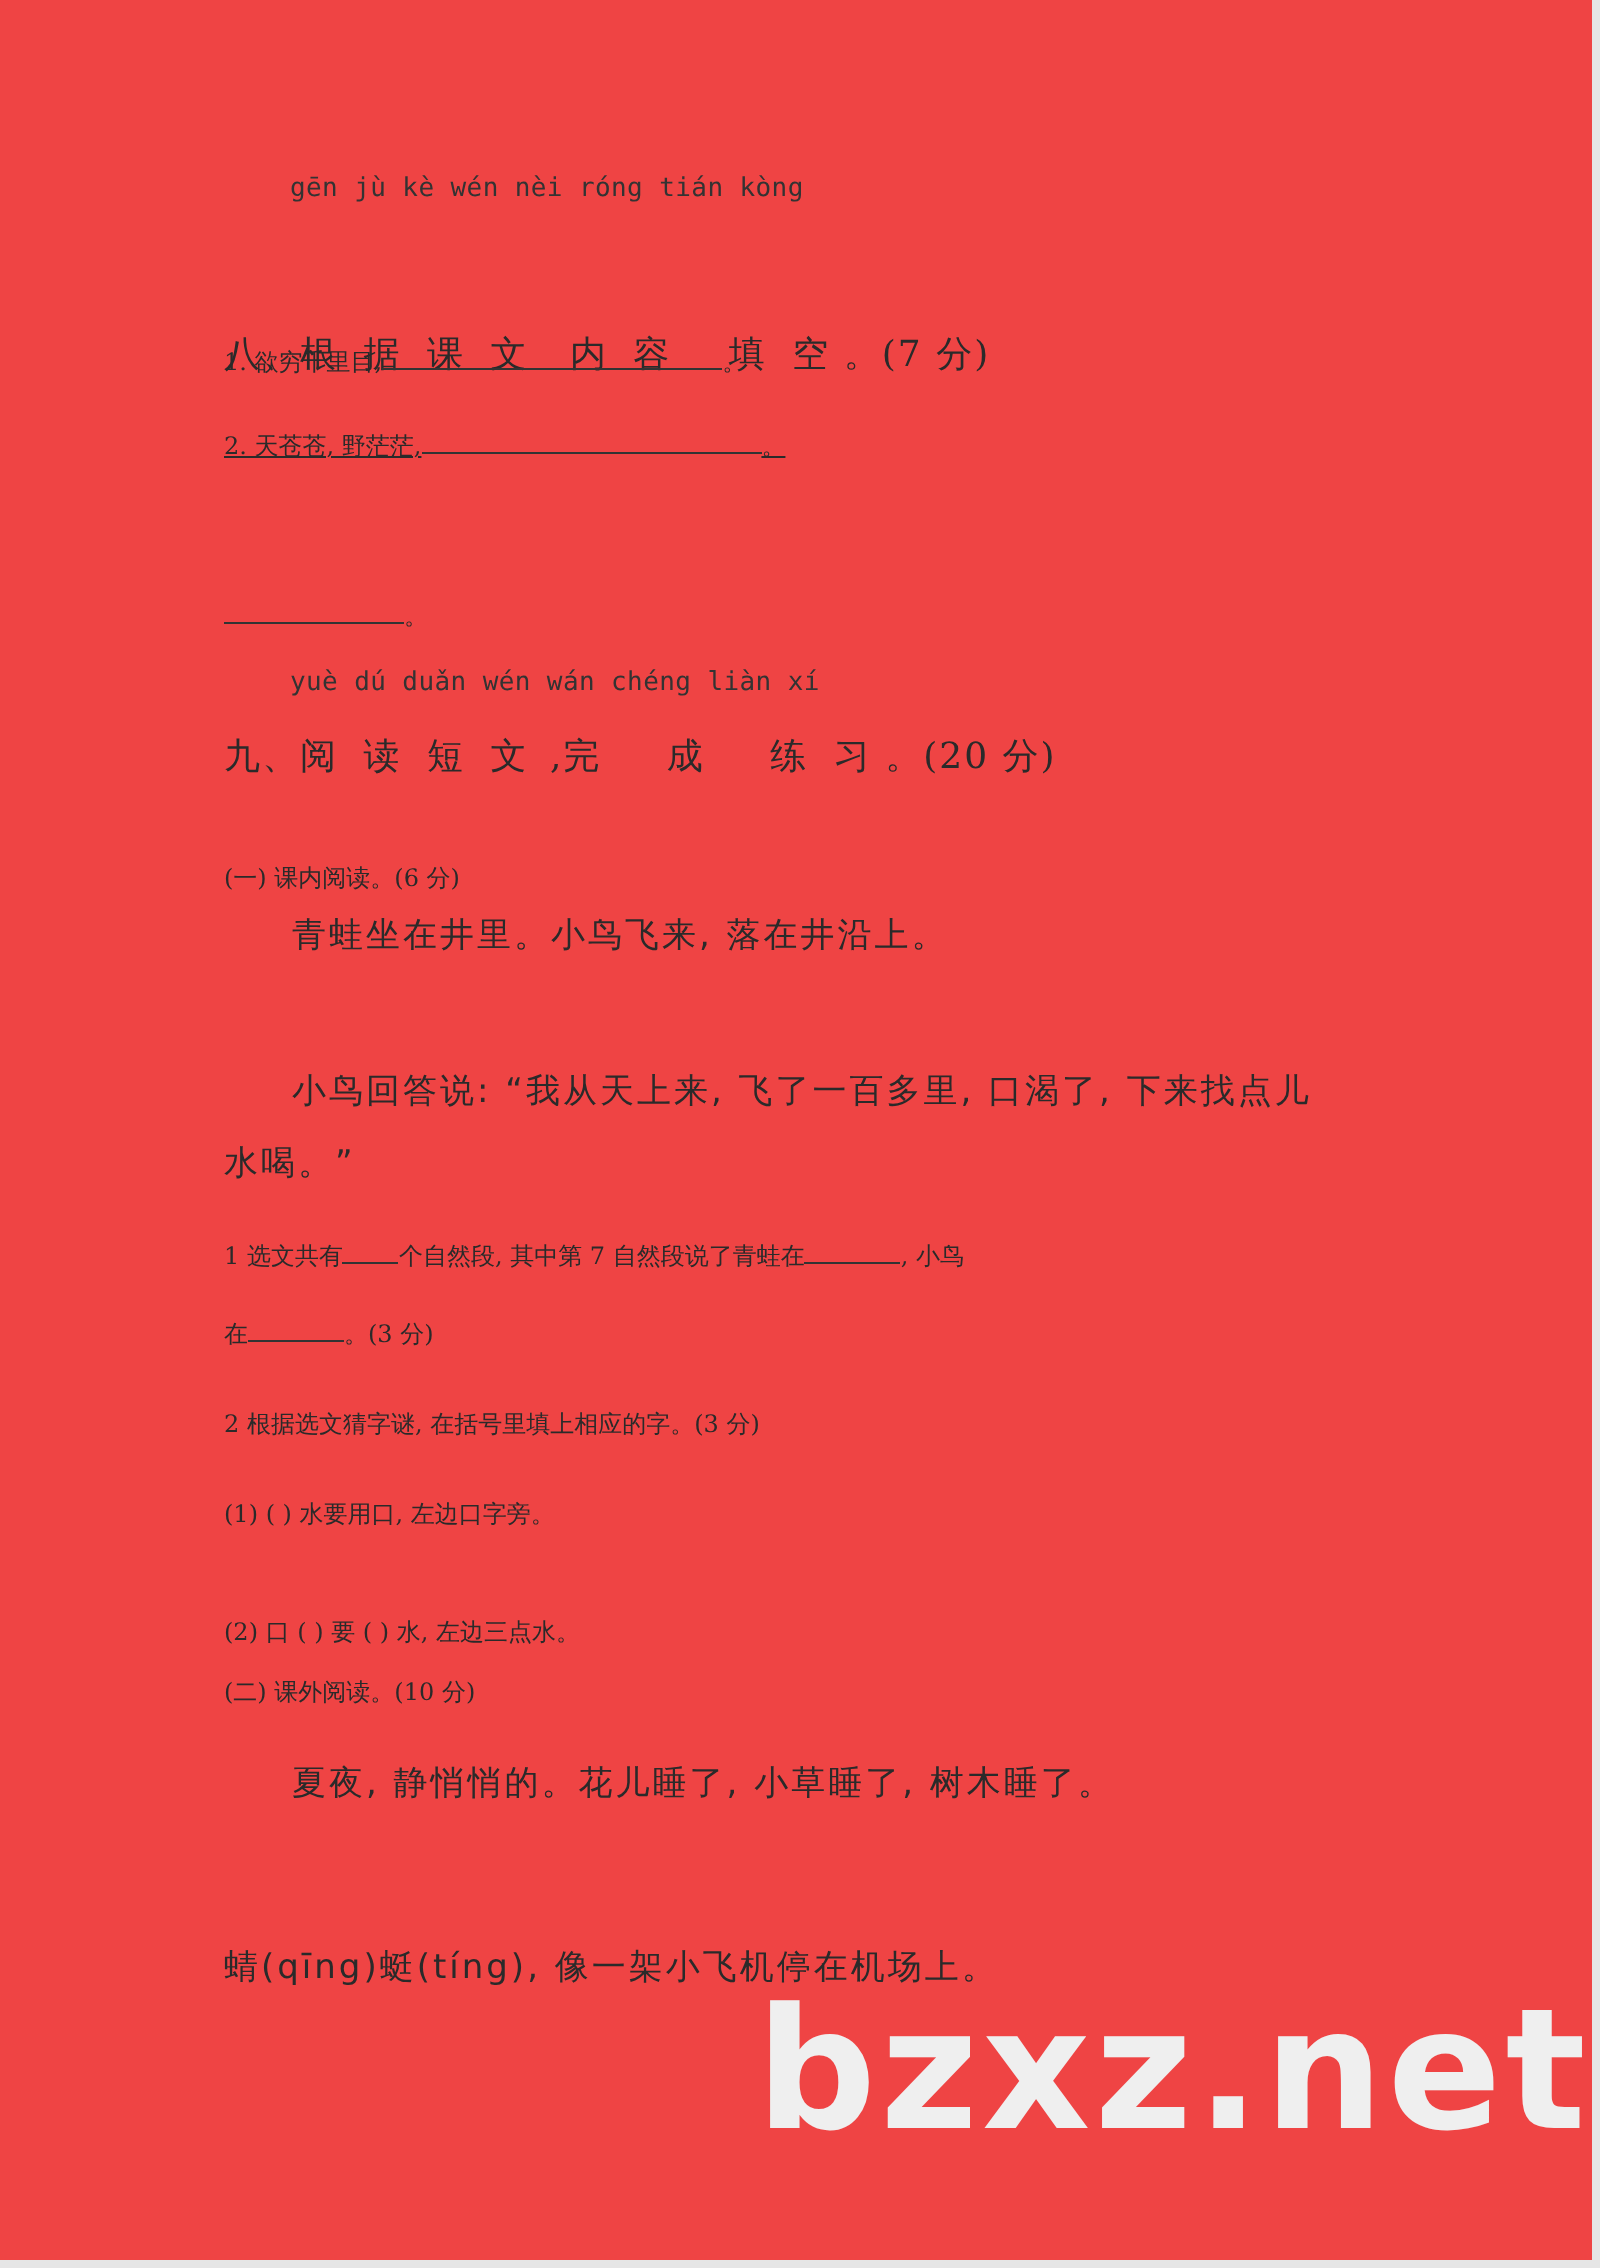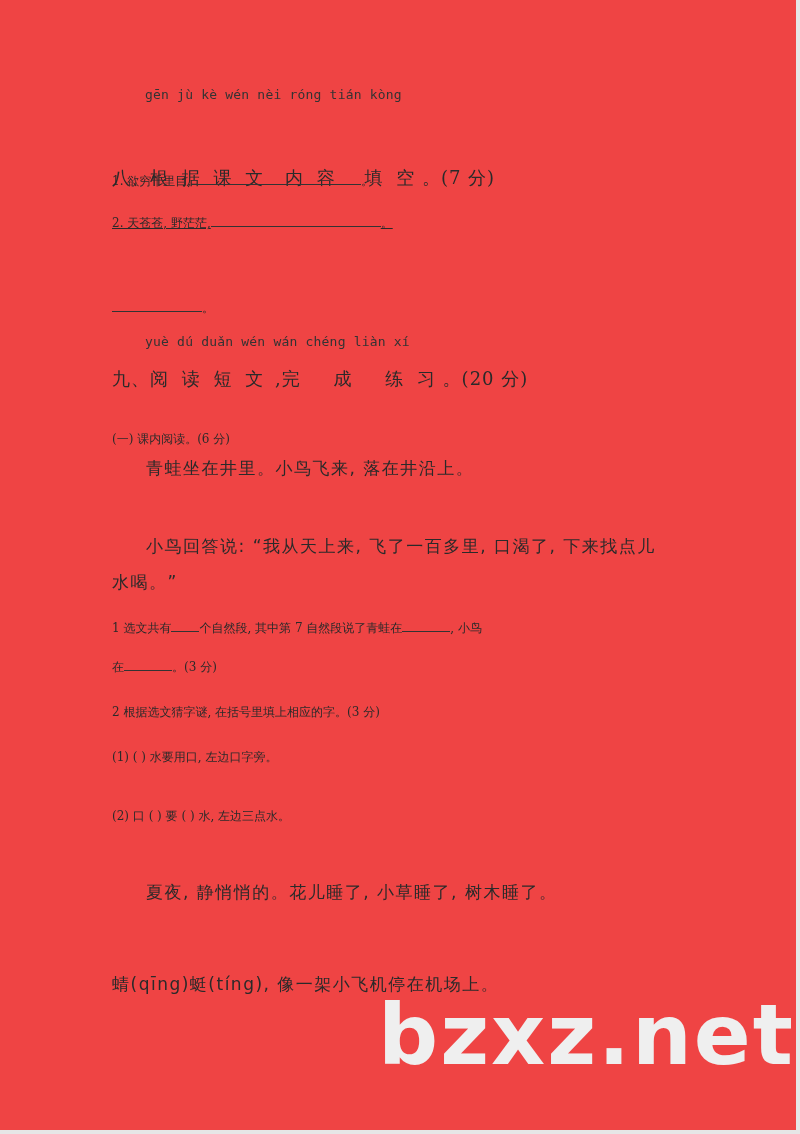--- a/index.html
+++ b/index.html
@@ -122,18 +122,19 @@
     <span>1   选文共有</span><span class="blank" style="width:28px"></span><span>个自然段, 其中第 7 自然段说了青蛙在</span><span class="blank" style="width:48px"></span><span>, 小鸟</span>
   </div>
   <div class="line" style="top:653px;">
     <span>在</span><span class="blank" style="width:48px"></span><span>。(3 分)</span>
   </div>
 
   <div class="line" style="top:700px;">2   根据选文猜字谜, 在括号里填上相应的字。(3 分)</div>
   <div class="line" style="top:745px;">(1) (      ) 水要用口, 左边口字旁。</div>
   <div class="line" style="top:789px;margin-top:15px;">(2) 口 (      ) 要 (      ) 水, 左边三点水。</div>
 
+  <div class="line" style="top:834px;">(二) 课外阅读。(10 分)</div>
 
   <div class="line passage" style="top:880px; left:146px;">夏夜, 静悄悄的。花儿睡了, 小草睡了, 树木睡了。</div>
   <div class="line passage" style="top:972px;">蜻(qīng)蜓(tíng), 像一架小飞机停在机场上。</div>
 
   <div class="watermark">bzxz.net</div>
 </div>
 
 </body></html>

